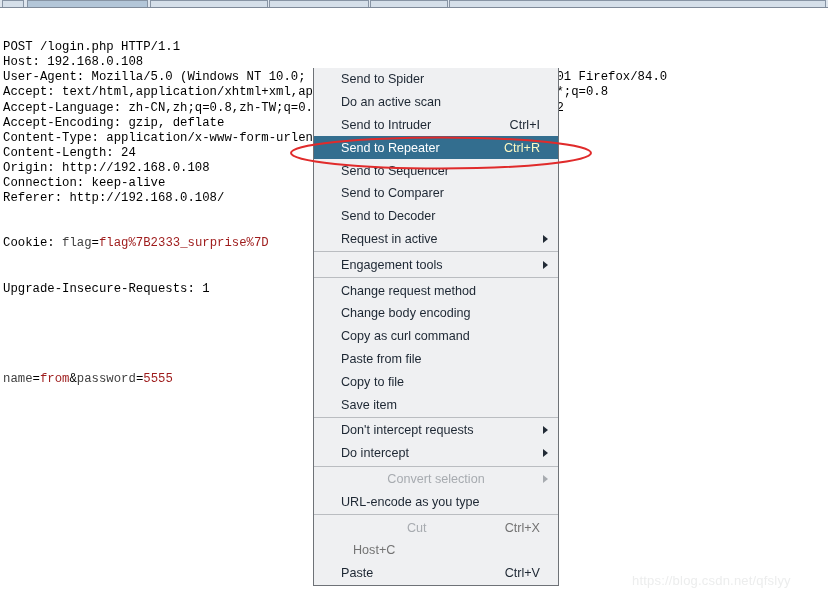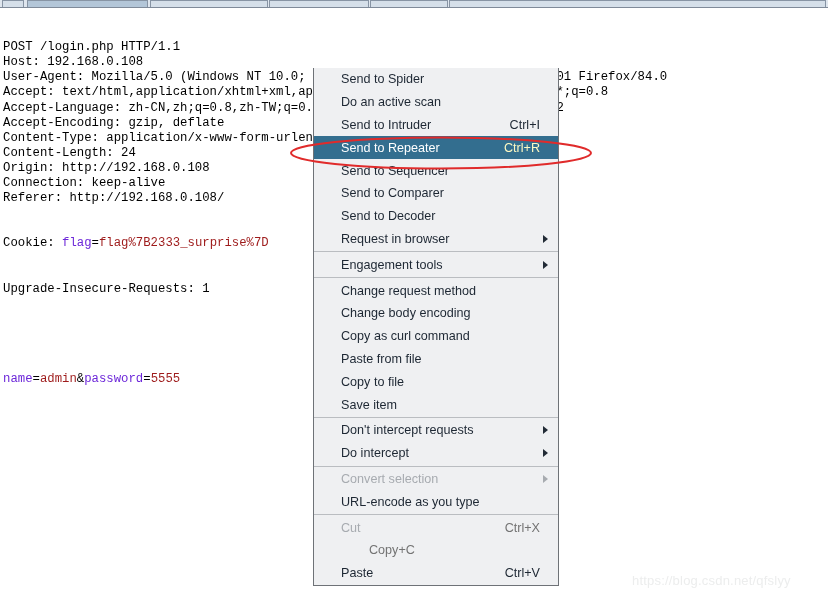--- a/index.html
+++ b/index.html
@@ -47,21 +47,21 @@
     background: #ffffff;
     padding: 2px 0 0 3px;
     font-family: "Liberation Mono", "DejaVu Sans Mono", monospace;
     font-size: 12.3px;
     line-height: 15.1px;
     color: #000000;
     white-space: pre;
   }
   #reqpanel .ln { height: 15.1px; white-space: pre; }
   #reqpanel .blank { height: 15.1px; }
-  .t-key  { color: #6d28d9; }
+  .t-key  { color: #404040; }
   .t-val  { color: #9e1b1b; }
   .t-eq   { color: #000000; }
 
   
   #ctxmenu {
     position: absolute;
     left: 313px; top: 68px;
     width: 246px;
     background: #eff0f2;
     border: 1px solid #6e7277;
@@ -77,30 +77,30 @@
     display: flex;
     align-items: center;
     height: 22.8px;
     padding: 0 10px 0 27px;
     cursor: default;
     white-space: nowrap;
   }
   .mi .lbl { flex: 1 1 auto; }
   .mi .acc {
     flex: 0 0 auto;
-    margin-left: 28px;
+    margin-left: 12px;
     color: #1d2733;
     padding-right: 8px;
   }
   .mi.sel {
     background: #336e8f;
     color: #ffffff;
   }
   .mi.sel .acc { color: #fef9c3; }
-  .mi.dim { color: #a7abb0; }
+  .mi.dim { color: #a7abb0; text-align: center; }
   .mi.dim .acc { color: #737373; }
   .mi .arrow {
     flex: 0 0 auto;
     margin-left: 12px;
     width: 0; height: 0;
     border-left: 5px solid #222b36;
     border-top: 4.5px solid transparent;
     border-bottom: 4.5px solid transparent;
   }
   .mi.dim .arrow { border-left-color: #a7abb0; }
@@ -143,21 +143,21 @@
       <div class="tab plain" style="left: 269px; width: 100px;"></div>
       <div class="tab plain" style="left: 370px; width: 78px;"></div>
       <div class="tab plain" style="left: 449px; width: 377px;"></div>
     </div>
 
   <div id="reqpanel">
     <div id="req-lines"><div class="ln">POST /login.php HTTP/1.1</div><div class="ln">Host: 192.168.0.108</div><div class="ln">User-Agent: Mozilla/5.0 (Windows NT 10.0; Win64; x64; rv:84.0) Gecko/20100101 Firefox/84.0</div><div class="ln">Accept: text/html,application/xhtml+xml,application/xml;q=0.9,image/webp,*/*;q=0.8</div><div class="ln">Accept-Language: zh-CN,zh;q=0.8,zh-TW;q=0.7,zh-HK;q=0.5,en-US;q=0.3,en;q=0.2</div><div class="ln">Accept-Encoding: gzip, deflate</div><div class="ln">Content-Type: application/x-www-form-urlencoded</div><div class="ln">Content-Length: 24</div><div class="ln">Origin: http://192.168.0.108</div><div class="ln">Connection: keep-alive</div><div class="ln">Referer: http://192.168.0.108/</div></div>
     <div class="ln"><span>Cookie: </span><span class="t-key">flag</span><span class="t-eq">=</span><span class="t-val">flag%7B2333_surprise%7D</span></div>
     <div class="ln">Upgrade-Insecure-Requests: 1</div>
     <div class="blank"></div>
-    <div class="ln"><span class="t-key">name</span><span class="t-eq">=</span><span class="t-val">admin</span><span class="t-eq">&amp;</span><span class="t-key">password</span><span class="t-eq">=</span><span class="t-val">5555</span></div>
+    <div class="ln"><span class="t-key">name</span><span class="t-eq">=</span><span class="t-val">from</span><span class="t-eq">&amp;</span><span class="t-key">password</span><span class="t-eq">=</span><span class="t-val">5555</span></div>
   </div>
 
   <div id="ctxmenu">
       <div class="mi">
         <span class="lbl">Send to Spider</span>
       </div>
       <div class="mi">
         <span class="lbl">Do an active scan</span>
       </div>
       <div class="mi">
@@ -171,21 +171,21 @@
       <div class="mi">
         <span class="lbl">Send to Sequencer</span>
       </div>
       <div class="mi">
         <span class="lbl">Send to Comparer</span>
       </div>
       <div class="mi">
         <span class="lbl">Send to Decoder</span>
       </div>
       <div class="mi">
-        <span class="lbl">Request in browser</span>
+        <span class="lbl">Request in active</span>
         <span class="arrow"></span>
       </div>
       <div class="sep"></div>
       <div class="mi">
         <span class="lbl">Engagement tools</span>
         <span class="arrow"></span>
       </div>
       <div class="sep"></div>
       <div class="mi">
         <span class="lbl">Change request method</span>
@@ -221,21 +221,21 @@
       </div>
       <div class="mi">
         <span class="lbl">URL-encode as you type</span>
       </div>
       <div class="sep"></div>
       <div class="mi dim">
         <span class="lbl">Cut</span>
         <span class="acc">Ctrl+X</span>
       </div>
       <div class="mi dim">
-        <span class="acc">Copy+C</span>
+        <span class="acc">Host+C</span>
       </div>
       <div class="mi">
         <span class="lbl">Paste</span>
         <span class="acc">Ctrl+V</span>
       </div>
     </div>
 
   <svg id="ellipse" viewBox="0 0 306 38" xmlns="http://www.w3.org/2000/svg">
     <ellipse cx="153" cy="19" rx="150" ry="15.5" fill="none" stroke="#e02b2b" stroke-width="2"></ellipse>
   </svg>

